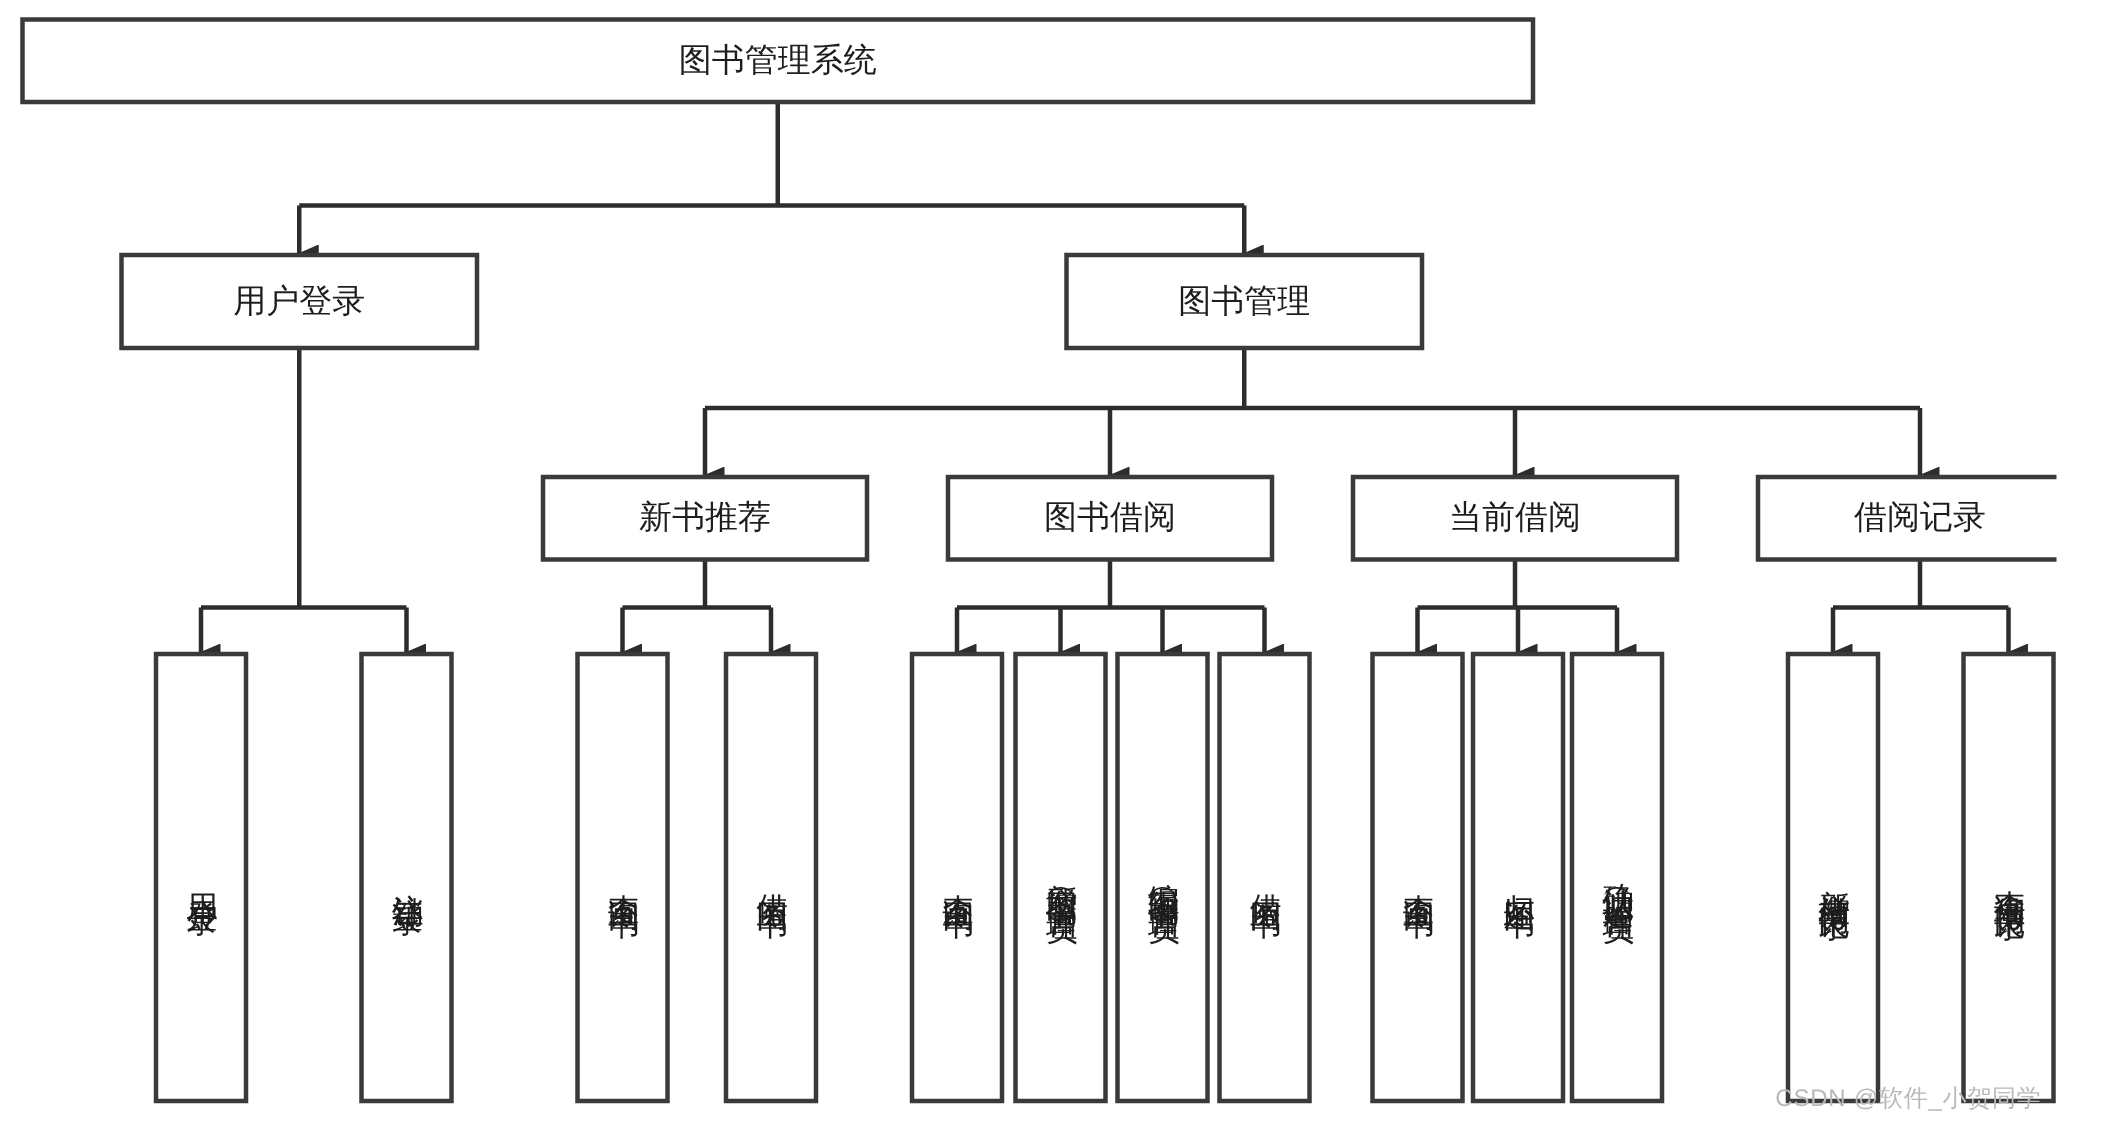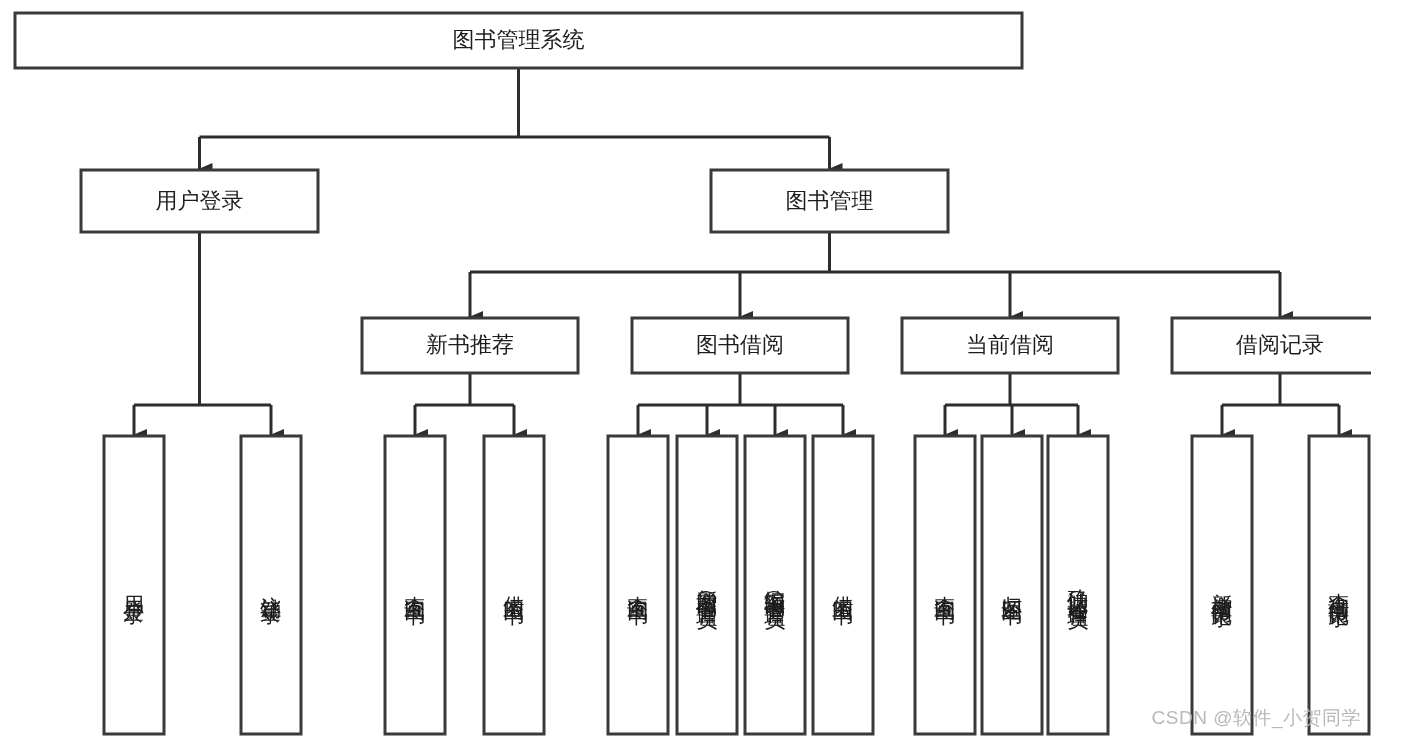--- a/index.html
+++ b/index.html
@@ -54,23 +54,23 @@
     font-size: 21px;
     line-height: 1.12;
     color: #1d1d1d;
     letter-spacing: 3px;
     white-space: nowrap;
     pointer-events: none;
   }
   .watermark {
     position: absolute;
     right: 10px;
-    bottom: 16px;
-    font-family: "Liberation Sans", "DejaVu Sans", sans-serif;
-    font-size: 19px;
+    bottom: 4px;
+    font-family: "Liberation Sans", "DejaVu Sans", sans-serif;
+    font-size: 16px;
     color: #b9b9b9;
     letter-spacing: 0.5px;
     user-select: none;
   }
 </style>
 </head>
 <body>
 
 <div id="page">
 

